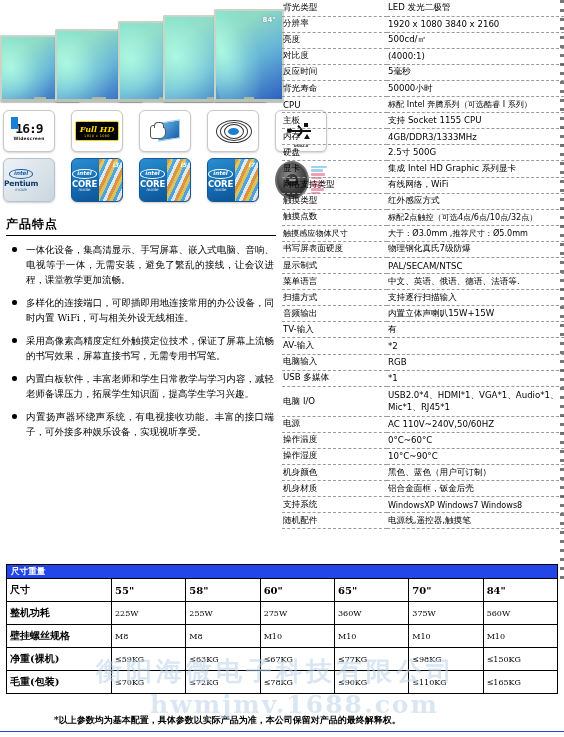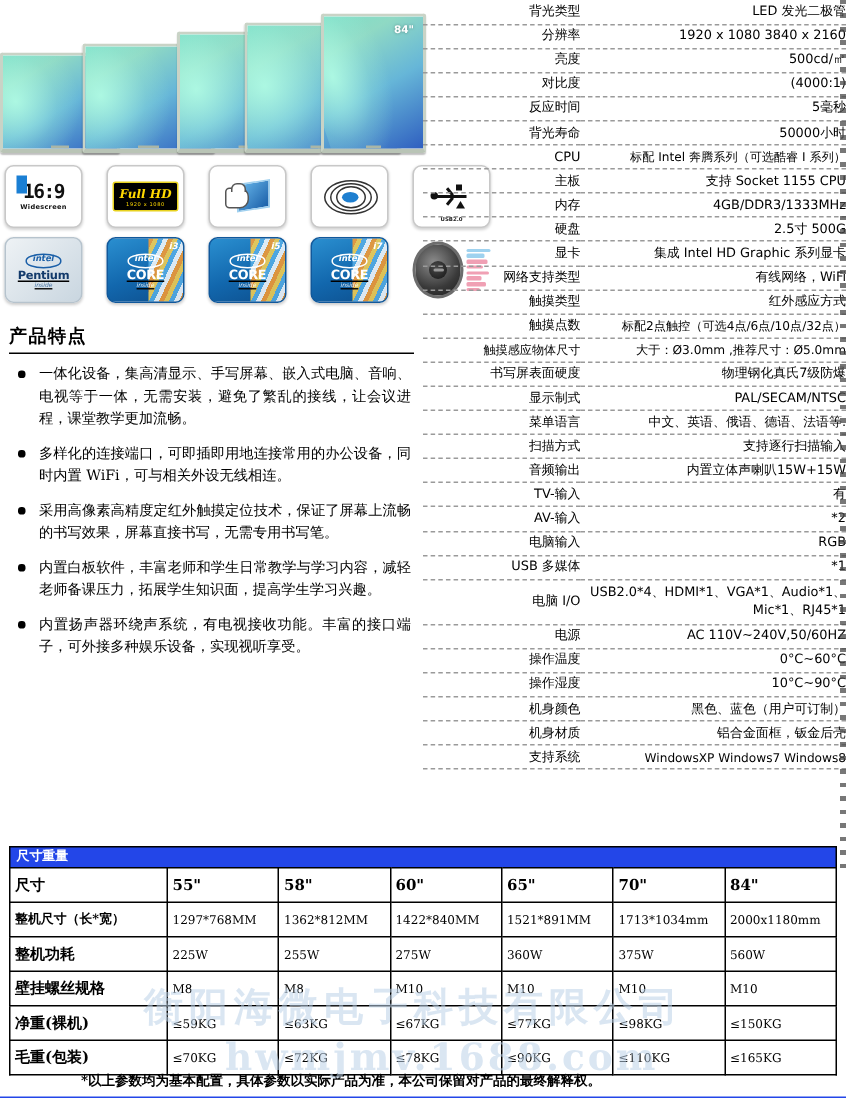--- a/index.html
+++ b/index.html
@@ -9,21 +9,21 @@
     background:#ffffff;
     font-family:"DejaVu Sans","Liberation Sans",sans-serif;
     font-size:9px;color:#000;
     position:relative;overflow:hidden;
   }
   .page{position:relative;width:564px;height:737px;}
 
   
   .top{display:flex;width:564px;height:583px;}
   .left-col{width:282px;position:relative;}
-  .right-col{width:282px;position:relative;text-align:right;}
+  .right-col{width:282px;position:relative;}
 
   
   .tv-row{position:relative;height:92px;width:282px;margin-top:14px;}
   .tv{
     position:absolute;bottom:4px;
     border:2px solid #c9d3c6;
     border-bottom:3px solid #b9c4b6;
     border-radius:2px;
     background:linear-gradient(150deg,#7fe0c8 0%,#8fd9c4 22%,#66b6d8 55%,#2f5fc0 100%);
     box-shadow:0 1px 1px rgba(0,0,0,.25);
@@ -84,23 +84,22 @@
   .usbglyph .stem{position:absolute;left:2px;top:8px;width:22px;height:1.6px;background:#111;}
   .usbglyph .dot{position:absolute;left:0px;top:6px;width:5px;height:5px;border-radius:50%;background:#111;}
   .usbglyph .br1{position:absolute;left:12px;top:3px;width:1.5px;height:6px;background:#111;transform:rotate(-40deg);}
   .usbglyph .br2{position:absolute;left:12px;top:9px;width:1.5px;height:6px;background:#111;transform:rotate(40deg);}
   .usbglyph .sq{position:absolute;left:17px;top:1px;width:4px;height:4px;background:#111;}
   .usbglyph .tri{position:absolute;left:17px;top:12px;width:0;height:0;border-left:3px solid transparent;border-right:3px solid transparent;border-bottom:5px solid #111;}
   .usbcap{position:absolute;bottom:3px;left:0;right:0;text-align:center;font-size:3.6px;font-weight:bold;color:#222;}
 
   .ico-cpu{
     width:50px;height:42px;border-radius:6px;position:relative;overflow:hidden;
-    display:flex;align-items:center;justify-content:center;
+    display:flex;align-items:center;
     box-shadow:0 1px 2px rgba(0,0,0,.2);
-    text-decoration:underline;
   }
   .cpu-pent{background:linear-gradient(135deg,#eef2f5,#c9d6e0);border:1px solid #b6c3cd;}
   .cpu-core{background:linear-gradient(160deg,#2a8fd0 0%,#1267ad 55%,#0d4e8c 100%);border:1px solid #11589b;}
   .cpu-core:before{
     content:"";position:absolute;right:0;top:0;width:46%;height:100%;
     background:repeating-linear-gradient(115deg,#ff9d2e 0 3px,#ffd34d 3px 6px,#58b0e8 6px 9px,#ffffff 9px 12px);
     opacity:.85;
   }
   .cpu-inner{position:relative;z-index:2;text-align:center;color:#fff;line-height:1;}
   .intel-oval{
@@ -461,20 +460,24 @@
               <td class="k">机身颜色</td>
               <td class="v">黑色、蓝色（用户可订制）</td>
             </tr>
           <tr>
               <td class="k">机身材质</td>
               <td class="v">铝合金面框，钣金后壳</td>
             </tr>
           <tr>
               <td class="k">支持系统</td>
               <td class="v" style="font-size:8.1px;">WindowsXP  Windows7  Windows8</td>
+            </tr>
+          <tr>
+              <td class="k">随机配件</td>
+              <td class="v">电源线,遥控器,触摸笔</td>
             </tr>
         </tbody>
       </table>
       <div class="edge-ticks"></div>
     </div>
   </div>
 
   <div class="bottom">
     <div class="bt-head">尺寸重量</div>
     <table class="dims">
@@ -483,29 +486,20 @@
           <th class="rowlab">尺寸</th>
           <th>55"</th>
           <th>58"</th>
           <th>60"</th>
           <th>65"</th>
           <th>70"</th>
           <th>84"</th>
         </tr>
       </thead>
       <tbody>
-        <tr>
-          <td class="rowlab" style="font-size:8.6px;">整机尺寸（长*宽）</td>
-          <td>1297*768MM</td>
-          <td>1362*812MM</td>
-          <td>1422*840MM</td>
-          <td>1521*891MM</td>
-          <td>1713*1034mm</td>
-          <td>2000x1180mm</td>
-        </tr>
         <tr>
           <td class="rowlab">整机功耗</td>
           <td>225W</td>
           <td>255W</td>
           <td>275W</td>
           <td>360W</td>
           <td>375W</td>
           <td>560W</td>
         </tr>
         <tr>

